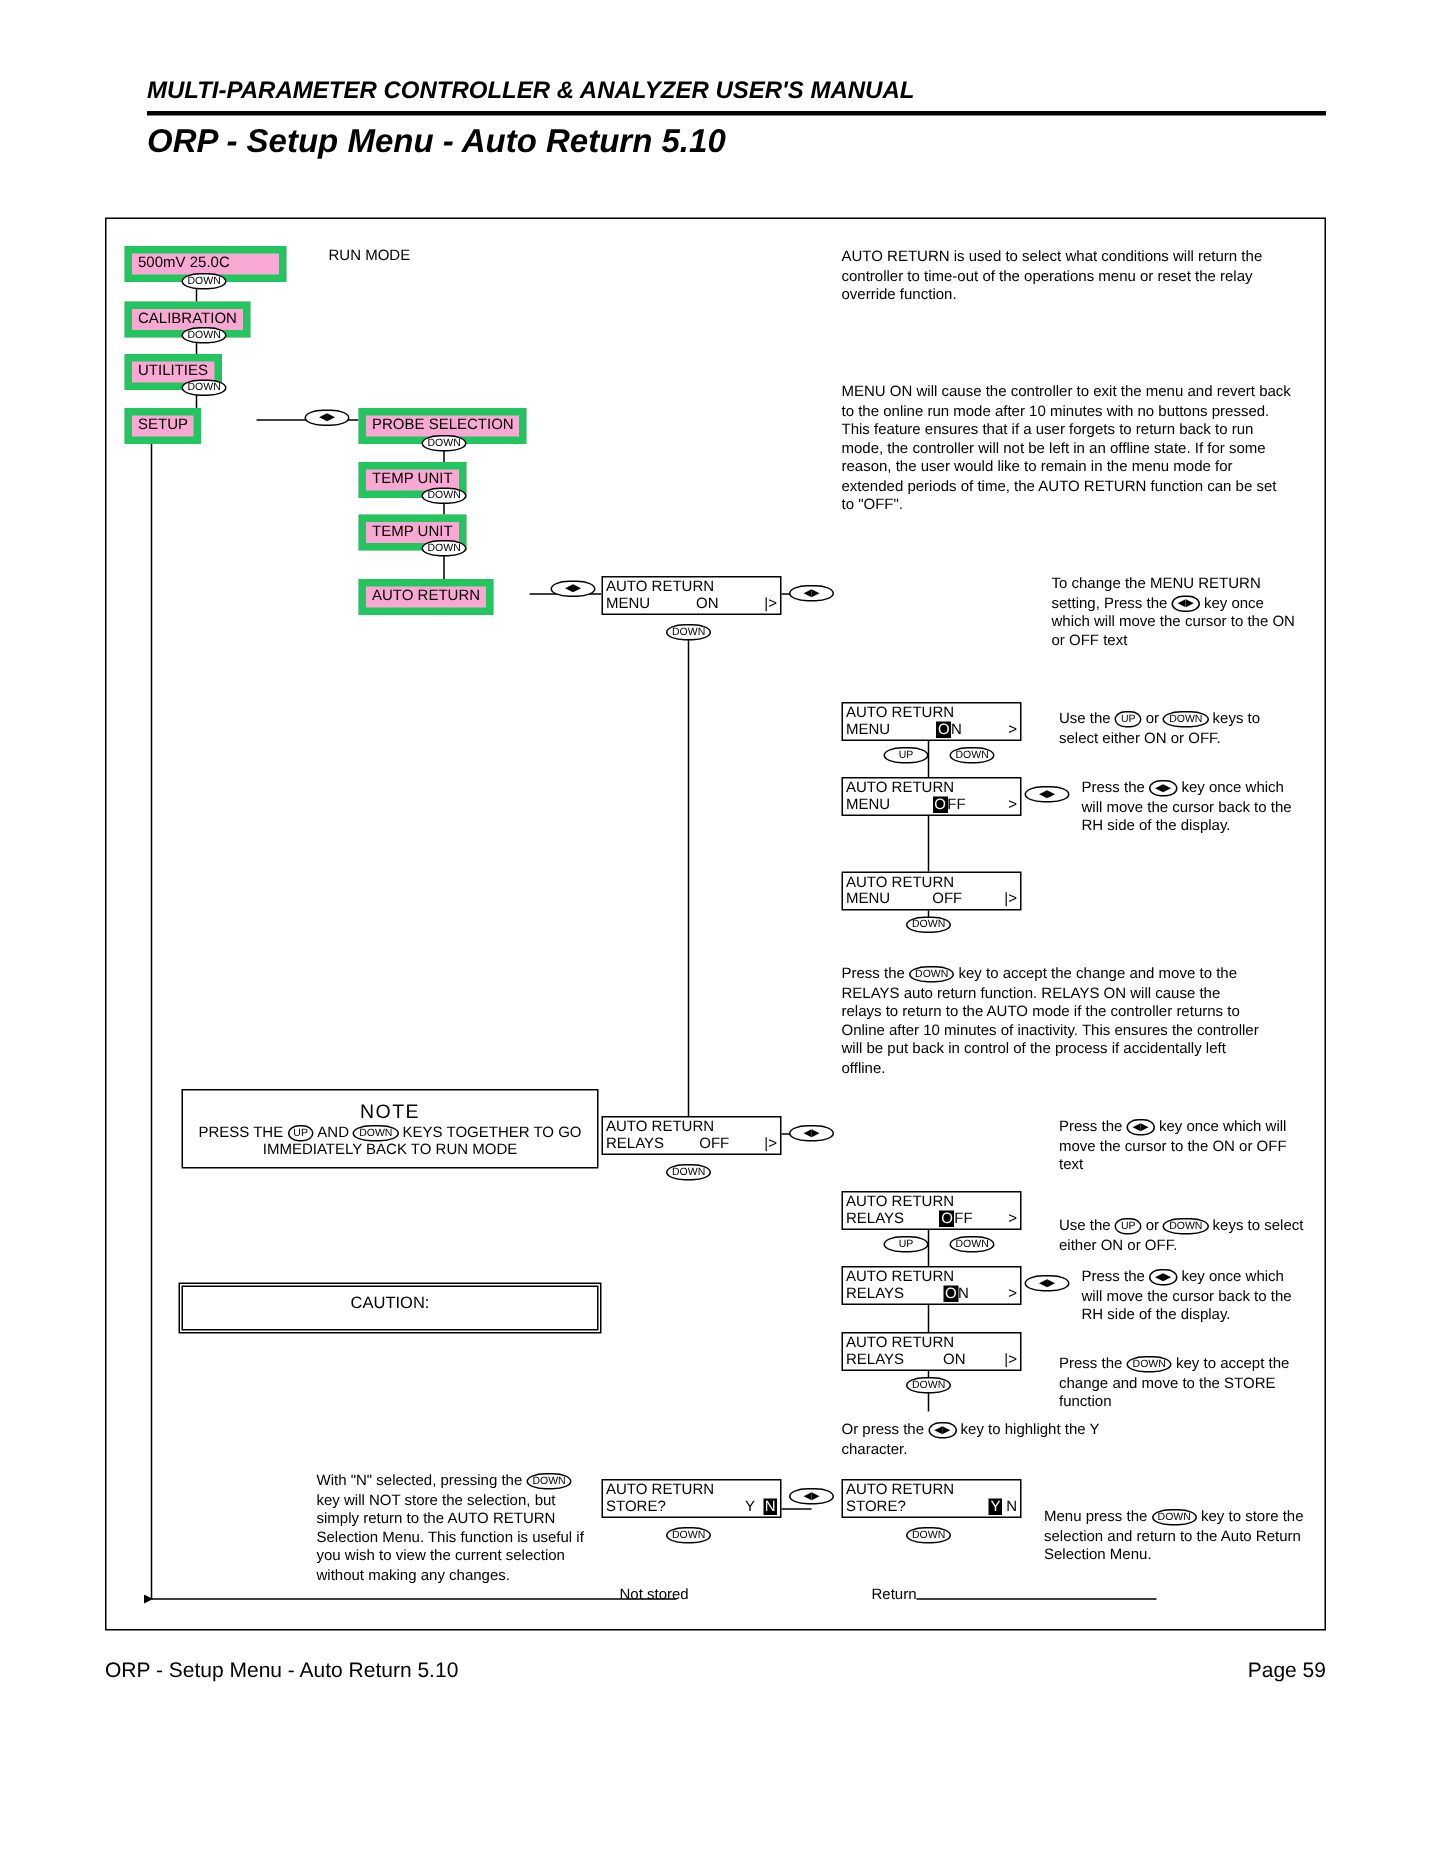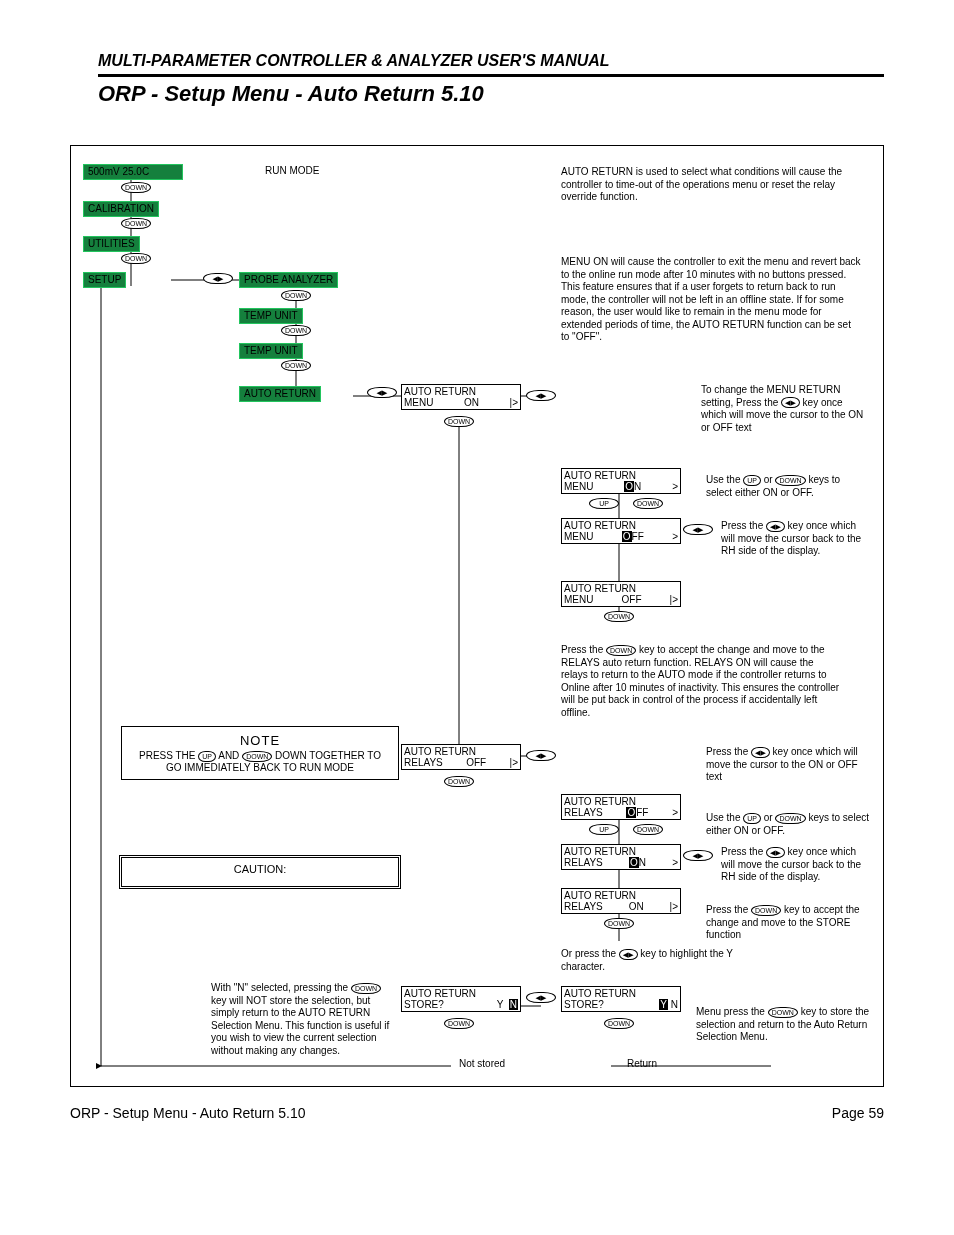--- a/index.html
+++ b/index.html
@@ -58,22 +58,22 @@
   .footer {
     display: flex;
     justify-content: space-between;
     font-size: 14px;
     margin-top: 18px;
   }
 
   
   .blk {
     position: absolute;
-    border: 1px solid #22c55e;
-    background: #15803d;
+    border: 5px solid #22c55e;
+    background: #f9a8d4;
     padding: 1px 4px;
     font-size: 10px;
     line-height: 12px;
     white-space: nowrap;
   }
   .blk2 { 
     position: absolute;
     border: 1px solid #000;
     background: #fff;
     font-size: 10px;
@@ -111,21 +111,20 @@
     line-height: 11.5px;
   }
   .caution-title {
     text-align: center;
     font-size: 11px;
     margin-bottom: 4px;
   }
   .small-label {
     position: absolute;
     font-size: 10px;
-    margin-left: 46px;
   }
 
   
   .key {
     display: inline-block;
     border: 1px solid #000;
     border-radius: 50%/60%;
     font-size: 7px;
     padding: 0 3px;
     line-height: 9px;
@@ -203,21 +202,21 @@
     <div class="blk" style="left:12px; top:90px;">UTILITIES</div>
     <div class="keyblock" style="left:50px; top:107px;">
         <span class="key">DOWN</span>
       </div>
 
     <div class="blk" style="left:12px; top:126px;">SETUP</div>
     <div class="keyblock" style="left:132px; top:127px;">
         <span class="key">◀▶</span>
       </div>
 
-    <div class="blk" style="left:168px; top:126px;">PROBE ANALYZER</div>
+    <div class="blk" style="left:168px; top:126px;">PROBE SELECTION</div>
     <div class="keyblock" style="left:210px; top:144px;">
         <span class="key">DOWN</span>
       </div>
 
     <div class="blk" style="left:168px; top:162px;">TEMP UNIT</div>
     <div class="keyblock" style="left:210px; top:179px;">
         <span class="key">DOWN</span>
       </div>
 
     <div class="blk" style="left:168px; top:197px;">TEMP UNIT</div>
@@ -238,21 +237,21 @@
           <span>|&gt;</span>
         </div>
     </div>
     <div class="keyblock" style="left:455px; top:244px;">
         <span class="key">◀▶</span>
       </div>
     <div class="keyblock" style="left:373px; top:270px;">
         <span class="key">DOWN</span>
       </div>
 
-    <div class="para" style="left:490px; top:20px; width:290px;">AUTO RETURN is used to select what conditions will cause the controller to time-out of the operations menu or reset the relay override function.</div>
+    <div class="para" style="left:490px; top:20px; width:290px;">AUTO RETURN is used to select what conditions will return the controller to time-out of the operations menu or reset the relay override function.</div>
     <div class="para" style="left:490px; top:110px; width:300px;">MENU ON will cause the controller to exit the menu and revert back to the online run mode after 10 minutes with no buttons pressed. This feature ensures that if a user forgets to return back to run mode, the controller will not be left in an offline state. If for some reason, the user would like to remain in the menu mode for extended periods of time, the AUTO RETURN function can be set to "OFF".</div>
 
     <div class="para" style="left:630px; top:238px; width:165px;">
       <span>To change the MENU RETURN setting,
 Press the </span><span class="key">◀▶</span><span> key once which will move the cursor to the ON or OFF text</span>
     </div>
 
     <div class="blk2" style="left:490px; top:322px;">
       <div>AUTO RETURN</div>
       <div class="row">
@@ -404,21 +403,21 @@
     <div class="small-label" style="left:342px; top:912px;">Not stored</div>
     <div class="small-label" style="left:510px; top:912px;">Return</div>
 
     <div class="para" style="left:140px; top:836px; width:180px;">
       <span>With "N" selected, pressing the </span><span class="key">DOWN</span><span> key will NOT store the selection, but simply return to the AUTO RETURN Selection Menu. This function is useful if you wish to view the current selection without making any changes.</span>
     </div>
 
     <div class="note-box" style="left:50px; top:580px;">
       <div class="note-title">NOTE</div>
       <div style="font-size:10px;">
-        <span>PRESS THE </span><span class="key">UP</span><span> AND </span><span class="key">DOWN</span><span> DOWN TOGETHER TO GO IMMEDIATELY BACK TO RUN MODE</span>
+        <span>PRESS THE </span><span class="key">UP</span><span> AND </span><span class="key">DOWN</span><span> KEYS TOGETHER TO GO IMMEDIATELY BACK TO RUN MODE</span>
       </div>
     </div>
 
     <div class="caution-box" style="left:48px; top:690px;margin-top:19px;">
       <div class="caution-title">CAUTION:</div>
     </div>
 
   </div>
 
   <div class="footer">

